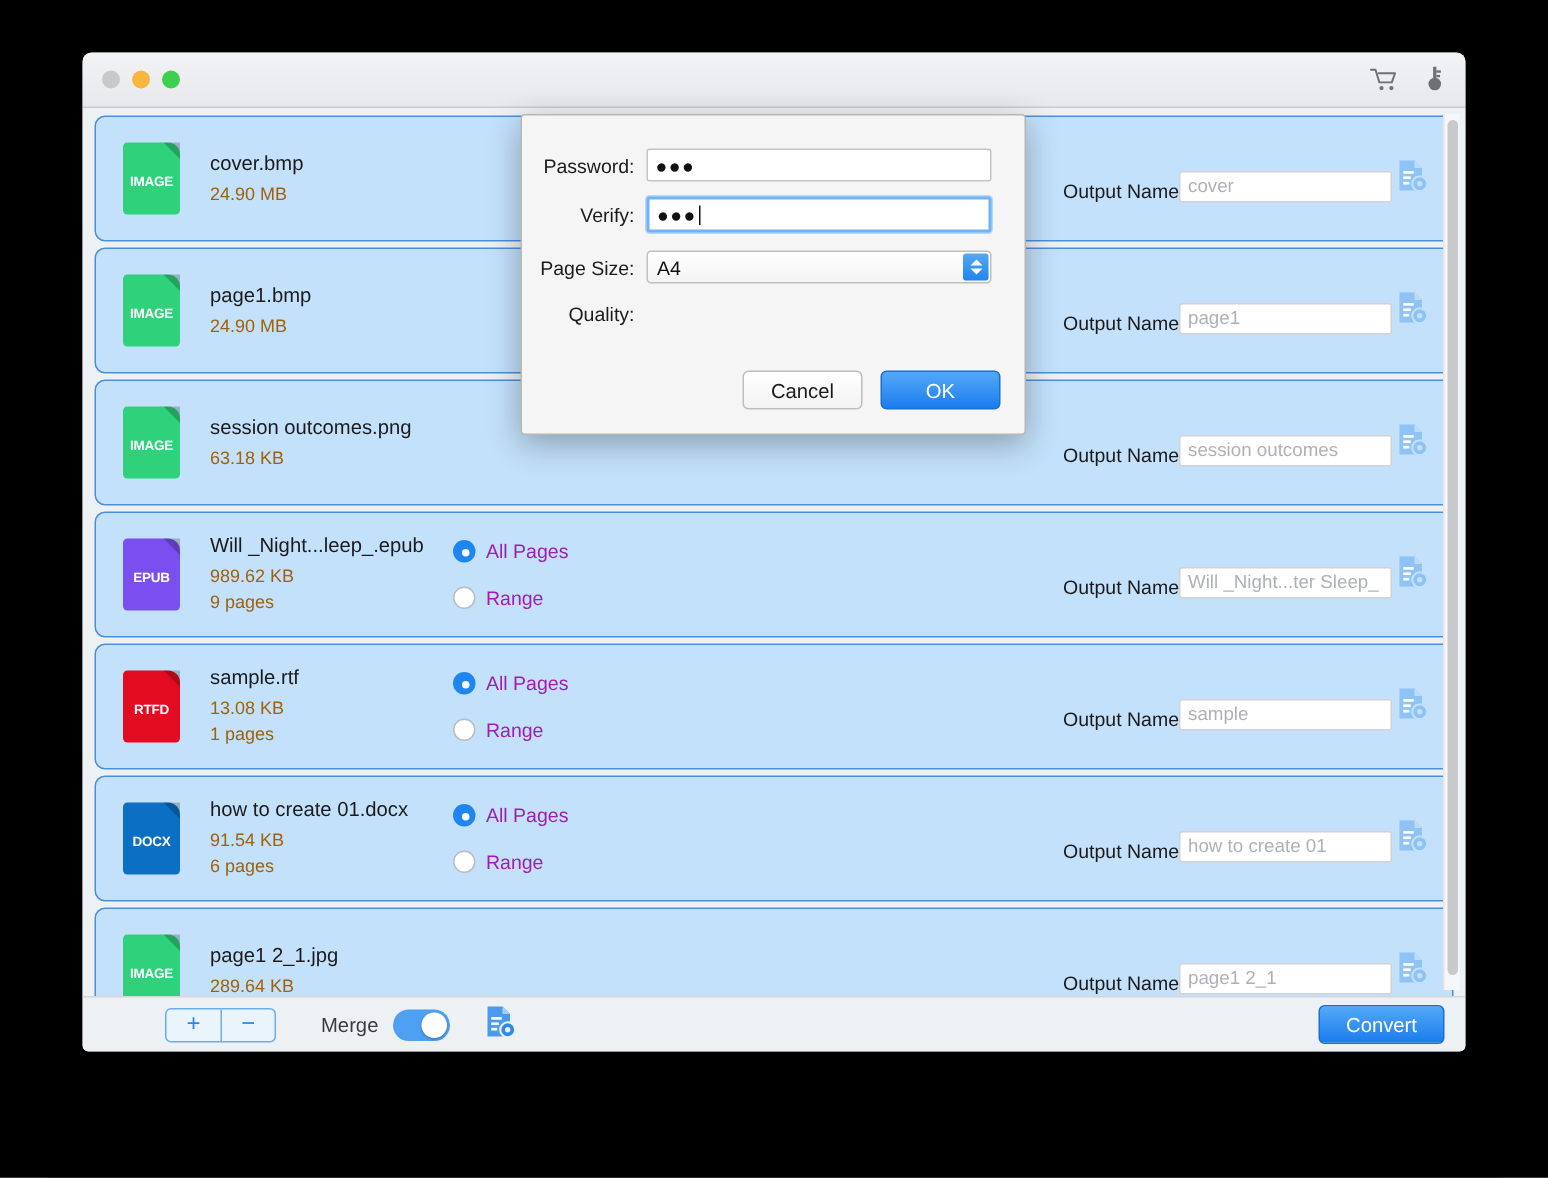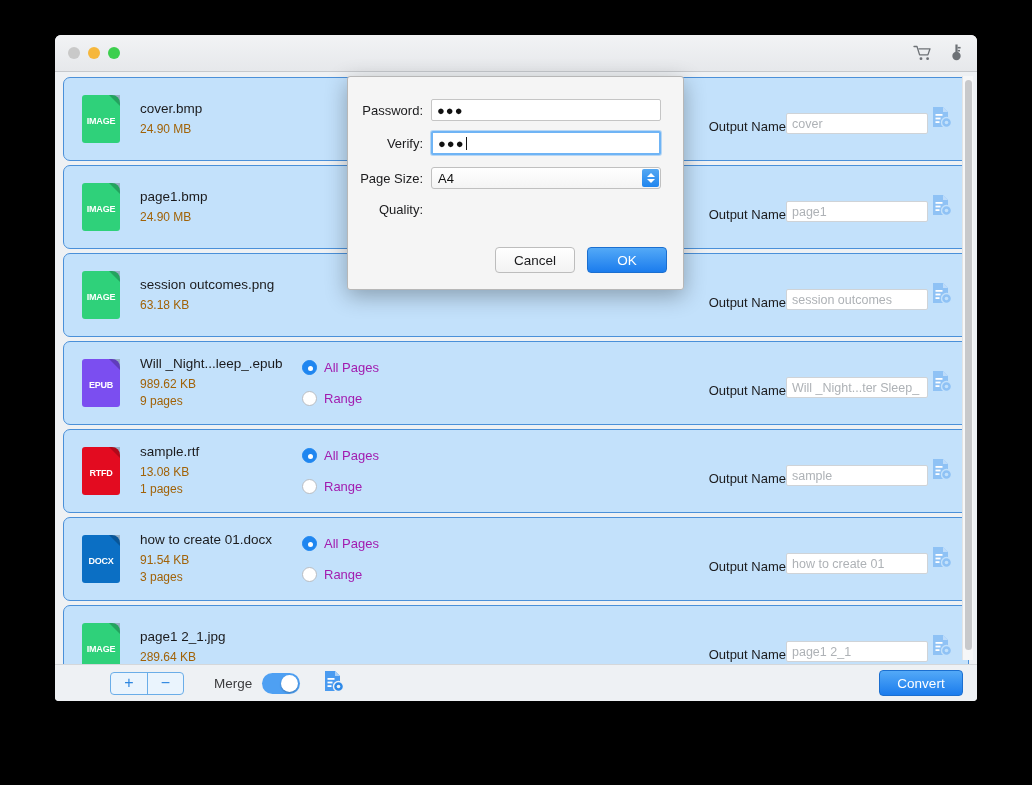--- a/index.html
+++ b/index.html
@@ -516,21 +516,21 @@
       </div>
 
       <div class="row">
         <div class="ftype" style="background:#0b6fc4">
           <span class="fold"></span>
           <span class="flabel">DOCX</span>
         </div>
         <div class="finfo">
           <div class="fname">how to create 01.docx</div>
           <div class="fmeta">91.54 KB</div>
-          <div class="fmeta">3 pages</div>
+          <div class="fmeta">6 pages</div>
         </div>
         <div class="radios">
           <div class="radio-line">
             <span class="radio on"></span>
             <span class="radio-label">All Pages</span>
           </div>
           <div class="radio-line">
             <span class="radio"></span>
             <span class="radio-label">Range</span>
           </div>

